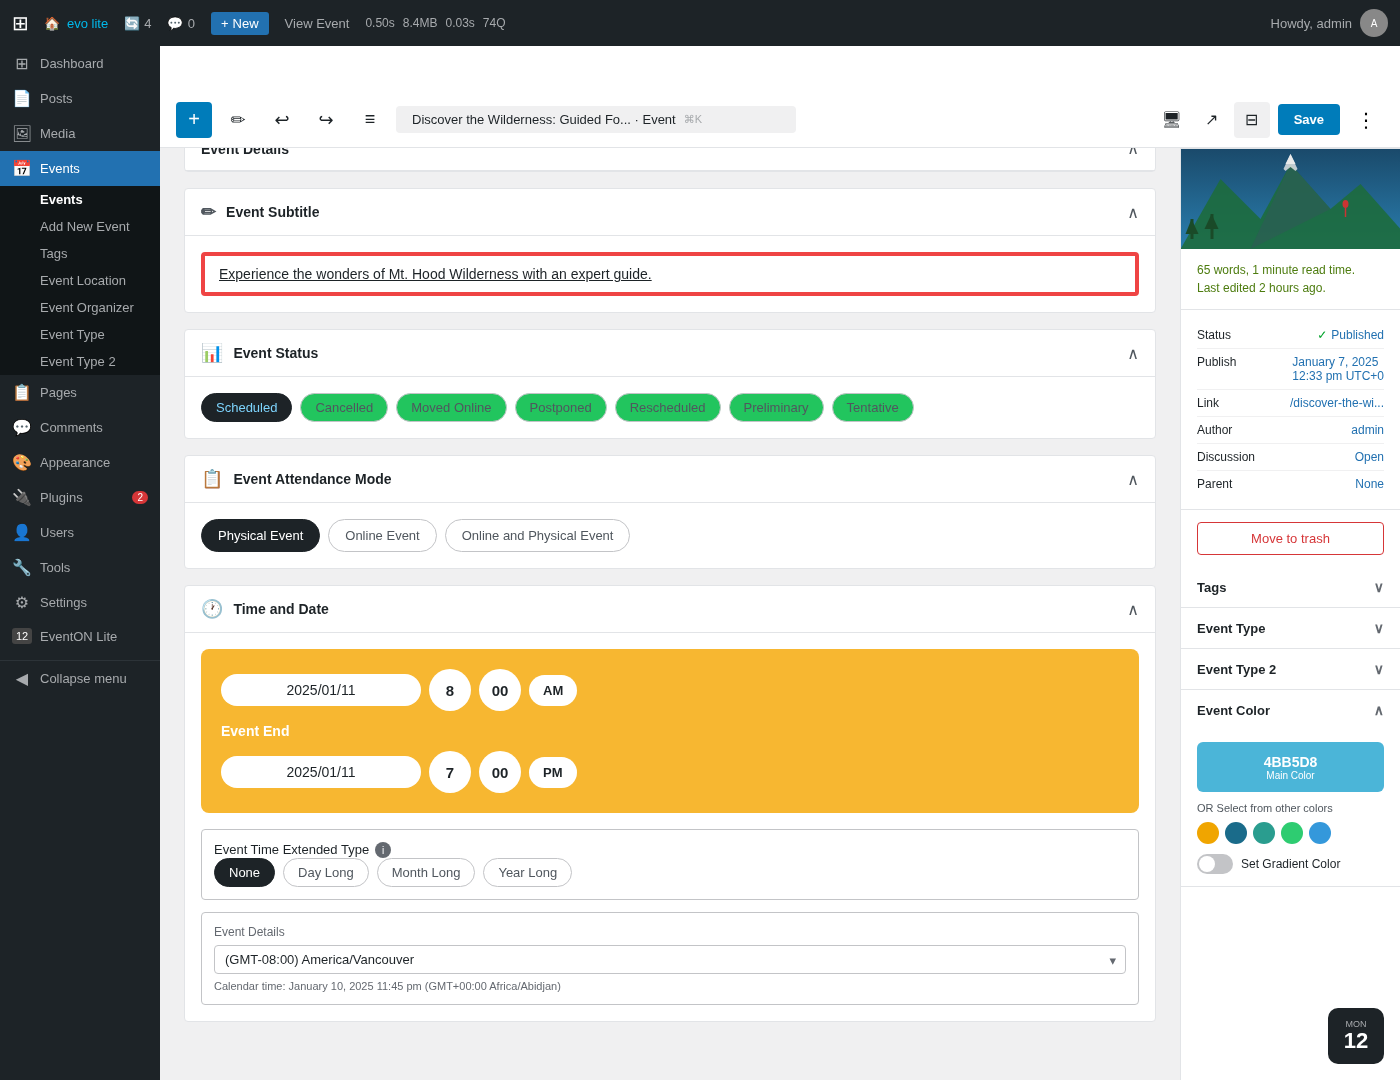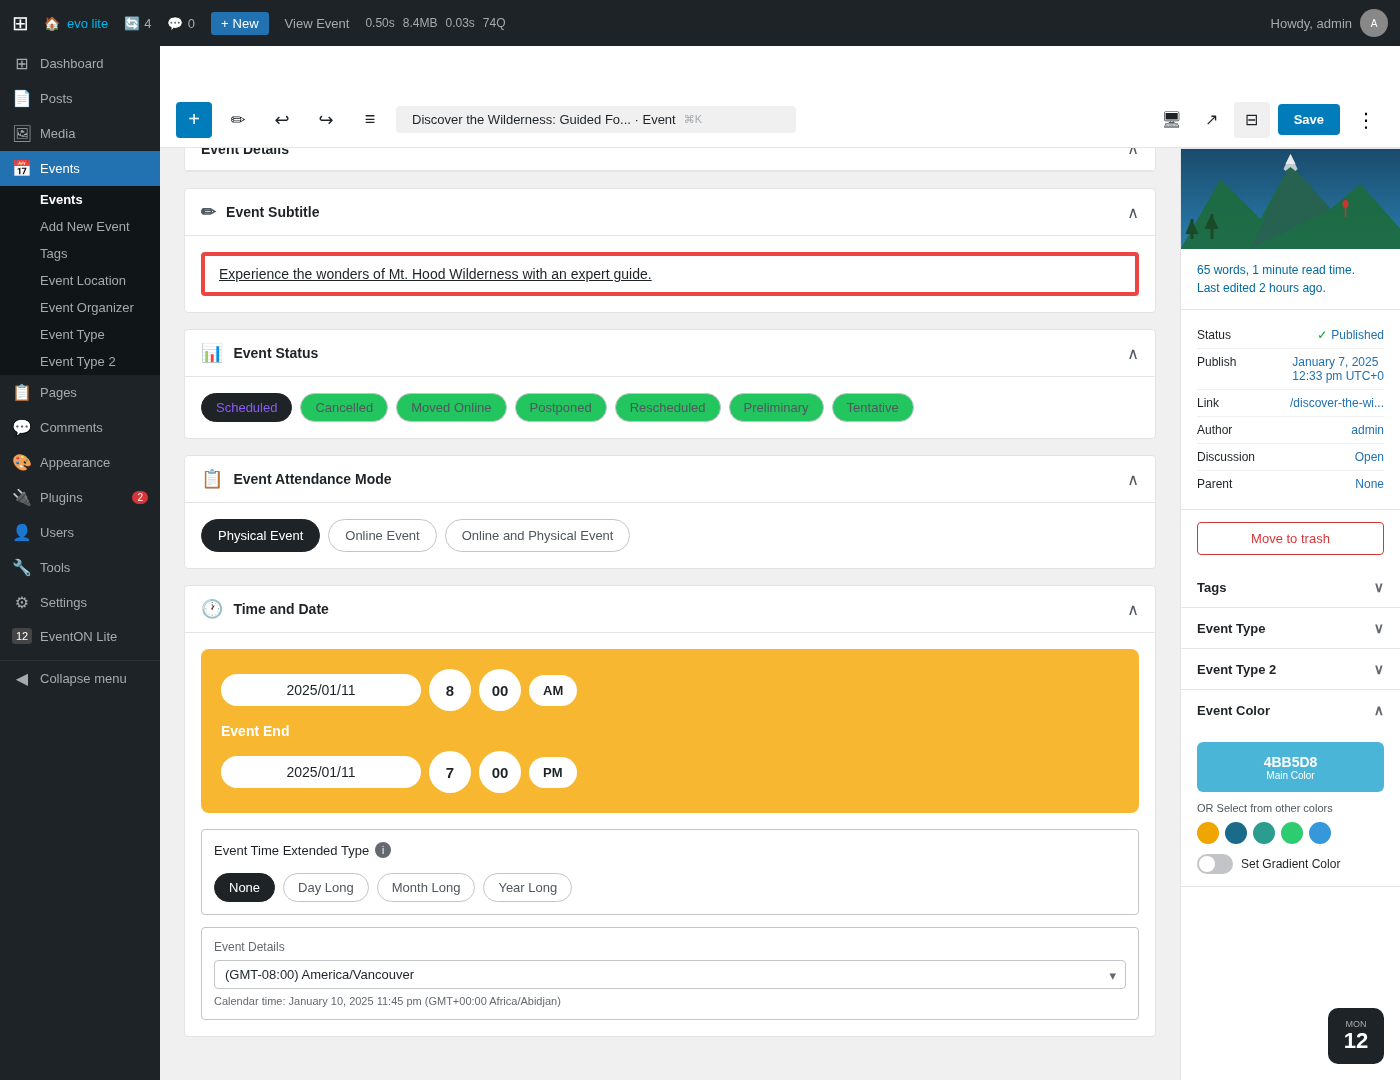--- a/index.html
+++ b/index.html
@@ -136,21 +136,21 @@
       font-size: 14px; color: #1d2327; text-decoration: underline;
     }
 
     
     .pill-group { display: flex; flex-wrap: wrap; gap: 8px; }
     .pill {
       padding: 6px 14px; border-radius: 20px; border: 1px solid #c3c4c7;
       background: #22c55e; cursor: pointer; font-size: 13px; color: #50575e;
       transition: all 0.15s;
     }
-    .pill.active { background: #1d2327; color: #8b5cf6; border-color: #1d2327; }
+    .pill.active { background: #1d2327; color: #7dd3fc; border-color: #1d2327; }
 
     
     .attendance-pill {
       padding: 8px 16px; border-radius: 20px; border: 1px solid #c3c4c7;
       background: #fff; cursor: pointer; font-size: 13px; color: #50575e;
     }
     .attendance-pill.active { background: #1d2327; color: #fff; border-color: #1d2327; }
 
     
     .time-date-box {
@@ -218,21 +218,21 @@
     }
     .event-image-placeholder {
       width: 100%; height: 100px;
       background: linear-gradient(160deg, #2980b9 0%, #3498db 30%, #27ae60 60%, #2ecc71 80%, #e74c3c 100%);
       position: relative; overflow: hidden;
     }
     .mountain-svg { width: 100%; height: 100%; }
 
     
     .meta-section { padding: 12px 16px; border-bottom: 1px solid #e2e4e7; }
-    .meta-text { font-size: 12px; color: #0369a1; line-height: 1.5; }
+    .meta-text { font-size: 12px; color: #4d7c0f; line-height: 1.5; }
     .meta-row { display: flex; justify-content: space-between; padding: 6px 0; border-bottom: 1px solid #f0f0f1; align-items: flex-start; }
     .meta-row:last-child { border-bottom: none; }
     .meta-key { font-size: 12px; color: #1d2327; font-weight: 500; }
     .meta-val { font-size: 12px; }
     .meta-val a { color: #2271b1; text-decoration: none; }
     .meta-val .published { color: #00a32a; display: flex; align-items: center; gap: 4px; }
 
     
     .trash-btn {
       width: calc(100% - 32px); margin: 12px 16px;
@@ -523,21 +523,21 @@
                 <div class="time-circle">
                   <span>00</span>
                 </div>
                 <div class="ampm-circle">
                   <span>PM</span>
                 </div>
               </div>
             </div>
 
             <div class="timezone-box" style="margin-bottom:12px;">
-              <div style="display:flex;align-items:center;margin-bottom:15px;">
+              <div style="display:flex;margin-bottom:0;">
                 <span style="font-size:13px;font-weight:500;color:#1d2327;">Event Time Extended Type</span>
                 <span class="info-circle" style="margin-left:6px;">i</span>
               </div>
               <div class="ext-type-group">
                 <span class="ext-pill active">None</span>
                 <span class="ext-pill">Day Long</span>
                 <span class="ext-pill">Month Long</span>
                 <span class="ext-pill">Year Long</span>
               </div>
             </div>

